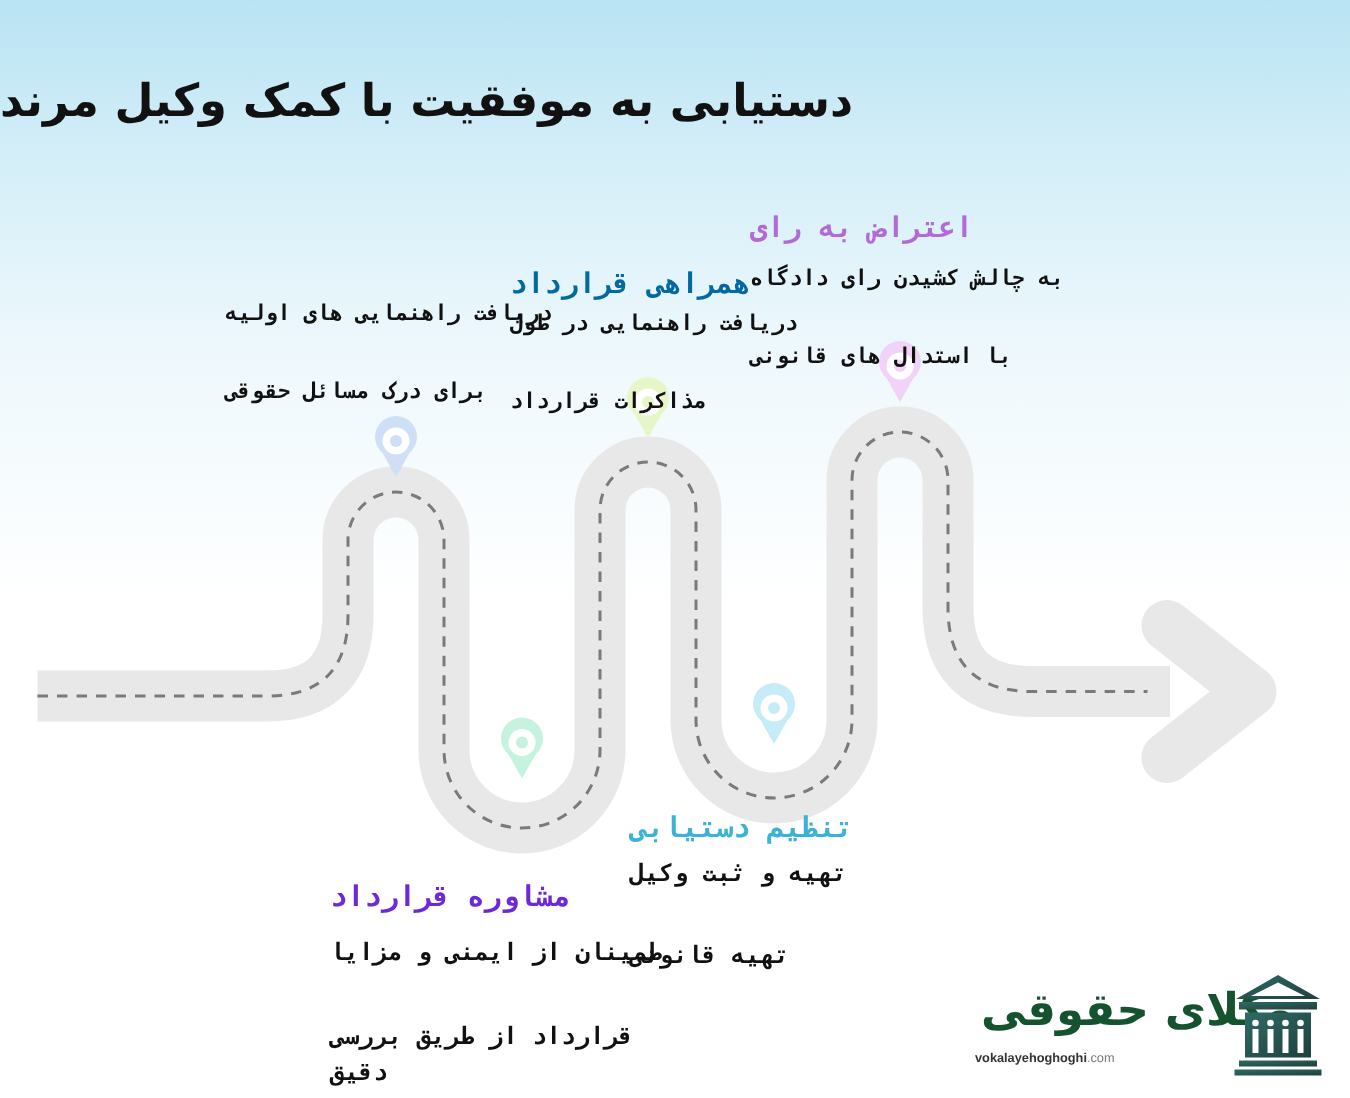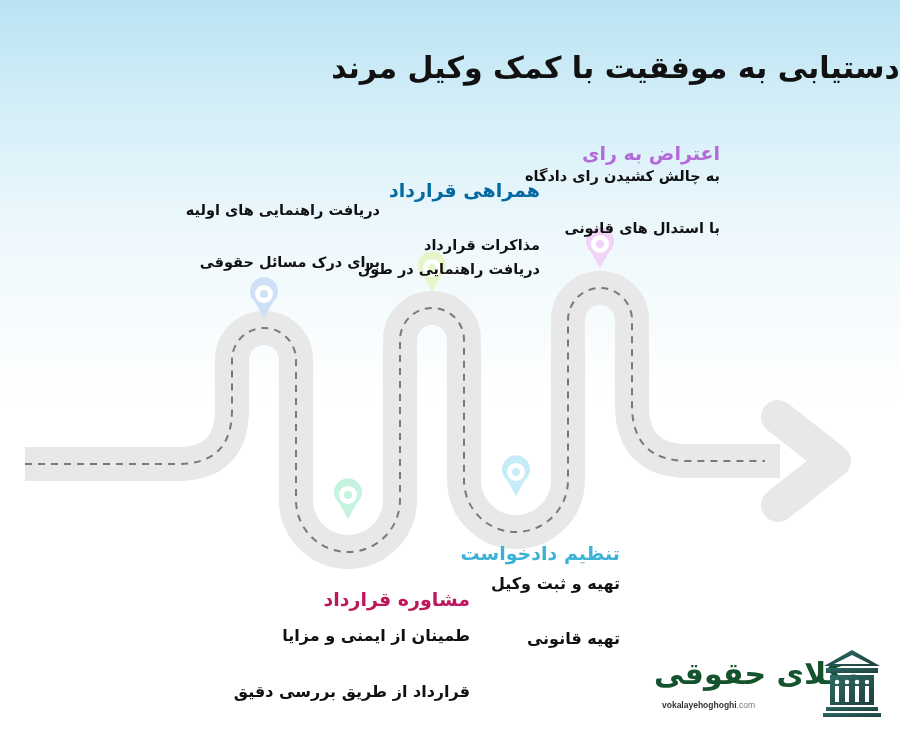--- a/index.html
+++ b/index.html
@@ -1,27 +1,27 @@
 <!DOCTYPE html>
 <html><head>
 <meta charset="utf-8">
 <style>
   html,body{margin:0;padding:0;}
   body{width:900px;height:732px;position:relative;overflow:hidden;
     font-family:"DejaVu Sans",sans-serif;
     background:linear-gradient(180deg,#b9e3f3 0%,#d3eef8 14%,#eef8fc 32%,#ffffff 55%,#ffffff 100%);}
-  .title{position:absolute;left:0;width:900px;top:50px;text-align:right;
+  .title{position:absolute;left:0;width:900px;top:50px;text-align:left;
     font-size:30px;font-weight:bold;color:#111;direction:rtl;}
   svg.road{position:absolute;left:0;top:0;}
-  .step{position:absolute;direction:rtl;text-align:right;}
+  .step{position:absolute;direction:rtl;text-align:left;font-family:Liberation Mono, monospace;}
   .step .h{font-weight:bold;font-size:19px;line-height:26px;}
   .step .d{font-size:14.5px;line-height:20px;color:#111;font-weight:bold;margin-top:32px;}
   .logo{position:absolute;left:650px;top:648px;width:235px;height:72px;}
   .logo .name{position:absolute;left:4px;top:8px;font-size:30px;font-weight:bold;color:#14532d;direction:rtl;}
-  .logo .url{position:absolute;left:12px;top:52px;font-size:8.5px;color:#333;font-weight:bold;font-family:"Liberation Sans",sans-serif;}
+  .logo .url{position:absolute;left:0;top:52px;font-size:8.5px;color:#333;font-weight:bold;font-family:"Liberation Sans",sans-serif;}
   .logo .url span{font-weight:normal;color:#777;}
 </style>
 </head>
 <body>
 
 <div class="title">دستیابی به موفقیت با کمک وکیل مرند</div>
 
 <svg class="road" width="900" height="732" viewBox="0 0 900 732">
   <path d="M25,464 L178,464 Q232,464 232,410 L232,360 A32,32 0 0 1 296,360 L296,500 A52,52 0 0 0 400,500 L400,340 A32,32 0 0 1 464,340 L464,480 A52,52 0 0 0 568,480 L568,320 A32,32 0 0 1 632,320 L632,405 Q632,461 688,461 L780,461" fill="none" stroke="#e8e8e8" stroke-width="34" stroke-linejoin="round"></path>
   <path d="M778,417 L834,461 L778,505" fill="none" stroke="#e8e8e8" stroke-width="34" stroke-linecap="round" stroke-linejoin="round"></path>
@@ -53,40 +53,40 @@
       <circle cx="0" cy="-2" r="4" fill="#f1d3f8"></circle>
   </g>
 </svg>
 
 <div class="step" style="left:150px;top:200px;width:230px;">
   <div class="d" style="margin-top:0">دریافت راهنمایی های اولیه</div>
   <div class="d">برای درک مسائل حقوقی</div>
 </div>
 
 <div class="step" style="left:220px;top:586px;width:250px;">
-  <div class="h" style="color:#be185d">مشاوره قرارداد</div>
+  <div class="h" style="color:#6d28d9">مشاوره قرارداد</div>
   <div class="d" style="margin-top:12px;font-size:16px;line-height:24px">طمینان از ایمنی و مزایا</div>
   <div class="d" style="font-size:16px;line-height:24px">قرارداد از طریق بررسی دقیق</div>
 </div>
 
 <div class="step" style="left:340px;top:177px;width:200px;">
   <div class="h" style="color:#0369a1">همراهی قرارداد</div>
+  <div class="d" style="margin-top:4px">دریافت راهنمایی در طول</div>
   <div class="d">مذاکرات قرارداد</div>
-  <div class="d" style="margin-top:4px">دریافت راهنمایی در طول</div>
 </div>
 
 <div class="step" style="left:420px;top:540px;width:200px;">
-  <div class="h" style="color:#3bb2d6">تنظیم دادخواست</div>
+  <div class="h" style="color:#3bb2d6">تنظیم دستیابی</div>
   <div class="d" style="margin-top:6px;font-size:16px;line-height:23px">تهیه و ثبت وکیل</div>
   <div class="d" style="font-size:16px;line-height:23px">تهیه قانونی</div>
 </div>
 
 <div class="step" style="left:500px;top:140px;width:220px;">
   <div class="h" style="color:#b26ad8">اعتراض به رای</div>
-  <div class="d" style="margin-top:0">به چالش کشیدن رای دادگاه</div>
+  <div class="d" style="margin-top:11px">به چالش کشیدن رای دادگاه</div>
   <div class="d">با استدال های قانونی</div>
 </div>
 
 <div class="logo">
   <div class="name">وکلای حقوقی</div>
   <div class="url"><b>vokalayehoghoghi</b><span>.com</span></div>
   <svg style="position:absolute;left:172px;top:0" width="60" height="70" viewBox="0 0 60 70">
     <defs>
         <linearGradient id="lg" x1="0" y1="0" x2="1" y2="1">
           <stop offset="0" stop-color="#2f6b66"></stop>

